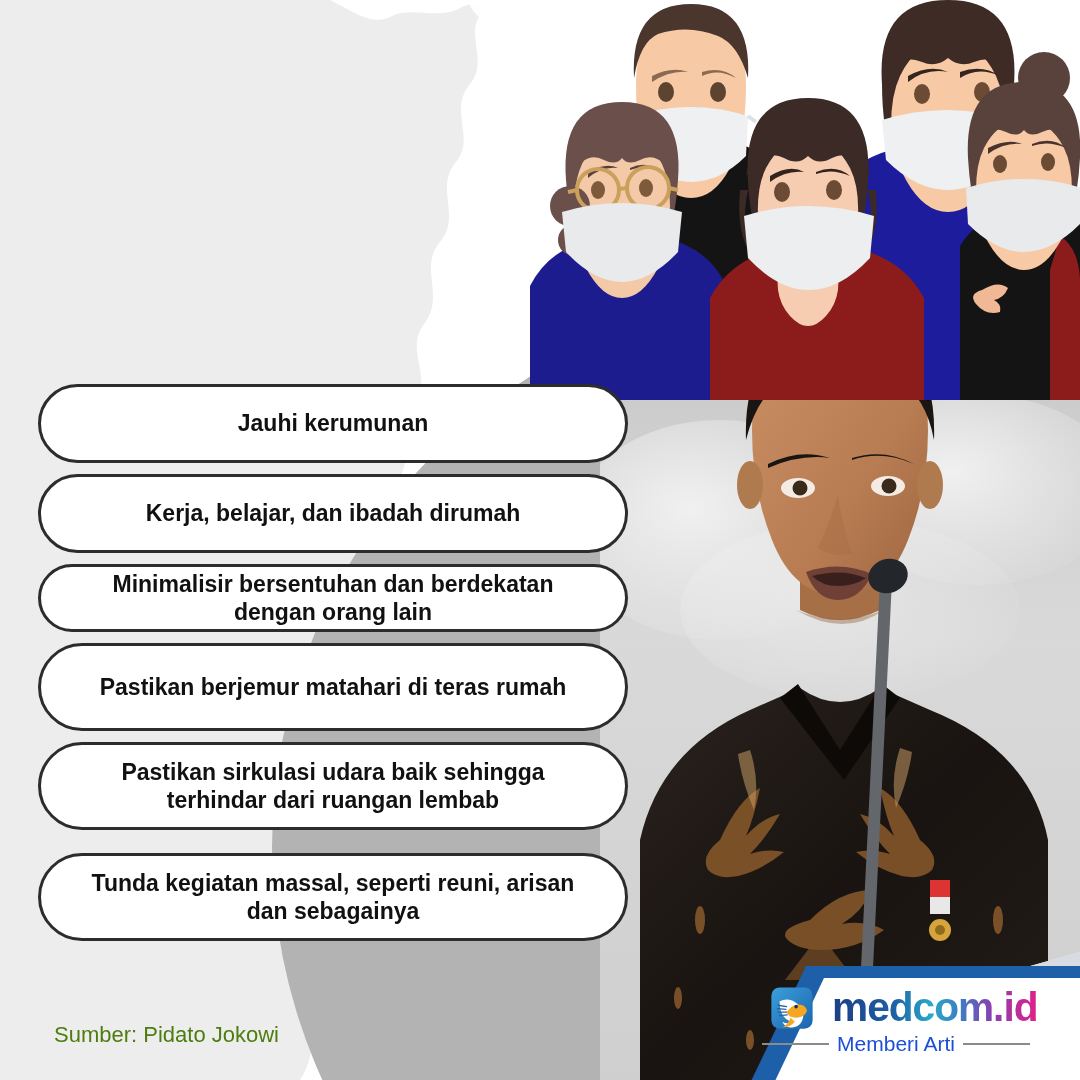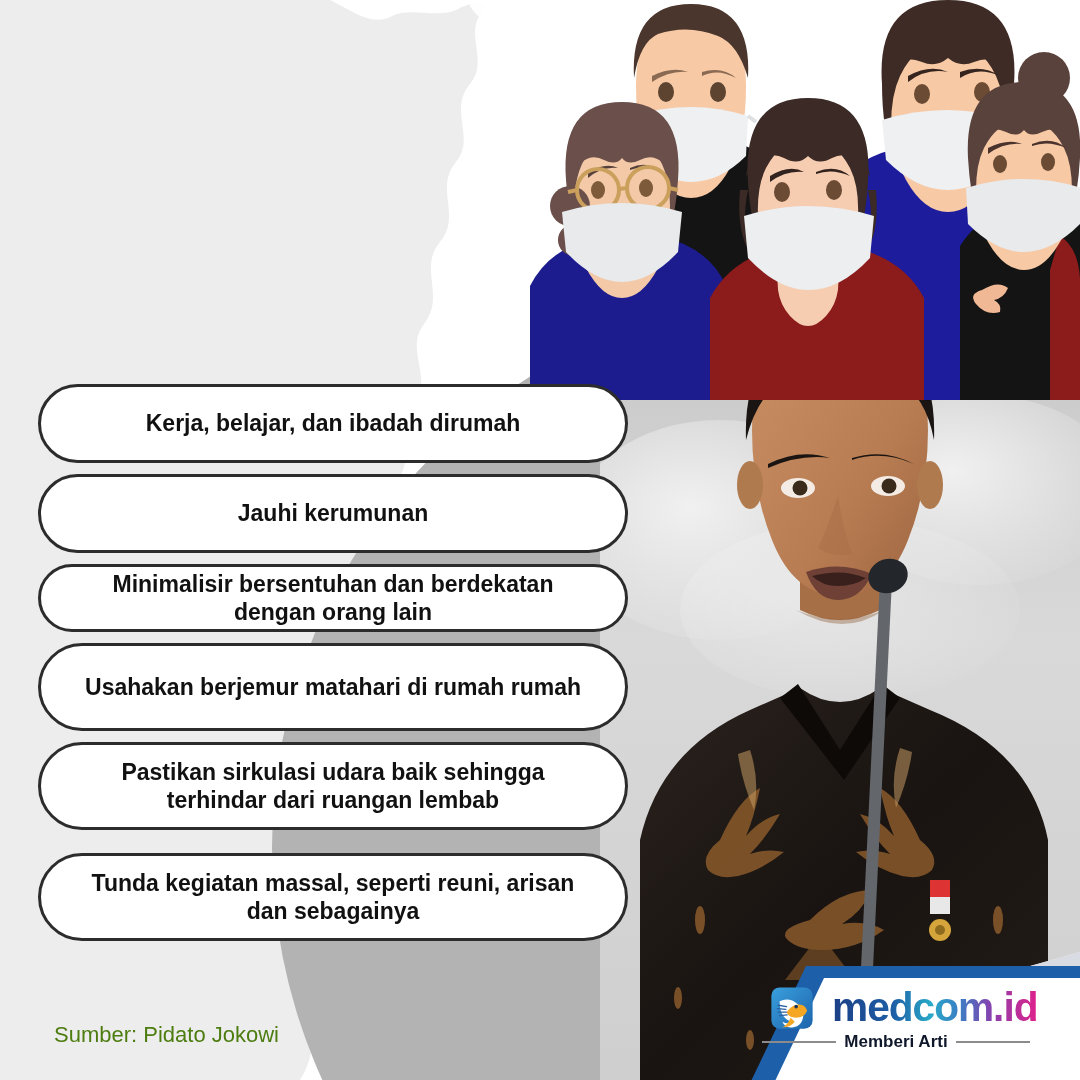--- a/index.html
+++ b/index.html
@@ -144,23 +144,23 @@
   .logo-tagline-row {
     position:absolute;
     left:42px; top:72px;
     width:268px;
     display:flex;
     align-items:center;
     gap:8px;
   }
   .tag-rule { flex:1; height:2px; background:#8b8b8b; }
   .logo-tagline {
-    font-size:17px;
-    color:#0f172a;
-    font-weight:bold;
+    font-size:21px;
+    color:#1d4ed8;
+    font-weight:normal;
     white-space:nowrap;
   }
 </style>
 </head>
 <body>
 
 <div id="poster">
 
   <svg class="paint-splash" viewBox="0 0 1080 1080" preserveAspectRatio="none">
     <rect x="0" y="0" width="1080" height="1080" fill="#ededed"></rect>
@@ -369,24 +369,24 @@
           <ellipse cx="252" cy="192" rx="8" ry="10" fill="#6b4b33"></ellipse>
           <ellipse cx="304" cy="190" rx="8" ry="10" fill="#6b4b33"></ellipse>
           <path d="M214 216 q64 -20 130 0 l-4 42 q-30 32 -61 32 q-31 0 -61 -32 Z" fill="#eceef0"></path>
         </g>
       </g>
     </svg>
   </div>
 
 
   <div class="pill-list">
+    <div class="pill pill-1">Jauhi kerumunan</div>
     <div class="pill pill-2">Kerja, belajar, dan ibadah dirumah</div>
-    <div class="pill pill-1">Jauhi kerumunan</div>
     <div class="pill pill-3">Minimalisir bersentuhan dan berdekatan dengan orang lain</div>
-    <div class="pill pill-4">Usahakan berjemur matahari di rumah rumah</div>
+    <div class="pill pill-4">Pastikan berjemur matahari di teras rumah</div>
     <div class="pill pill-5">Pastikan sirkulasi udara baik sehingga terhindar dari ruangan lembab</div>
     <div class="pill pill-6">Tunda kegiatan massal, seperti reuni, arisan dan sebagainya</div>
   </div>
 
   <div class="source-credit">Sumber: Pidato Jokowi</div>
 
   <div class="logo-banner">
     <svg class="logo-banner-bg" viewBox="0 0 400 140" width="400" height="140" preserveAspectRatio="none">
       <path d="M22 140 L86 6 L400 6 L400 140 Z" fill="#1d5fa8"></path>
       <path d="M46 140 L104 18 L400 18 L400 140 Z" fill="#ffffff"></path>

